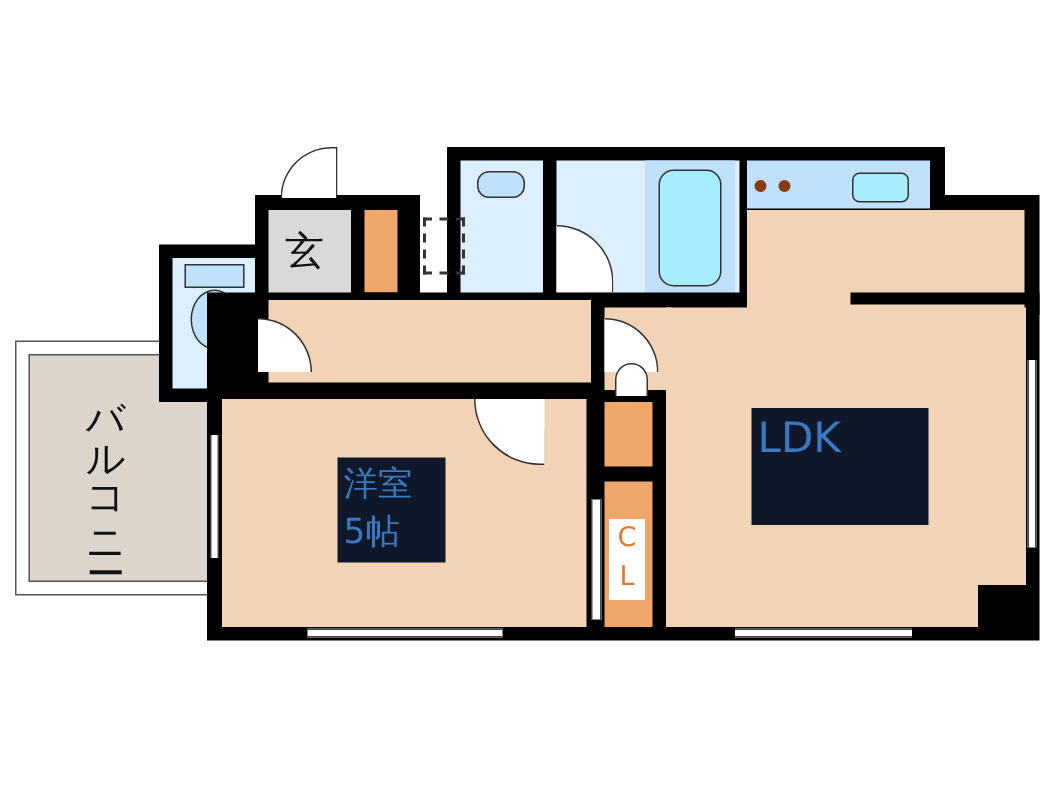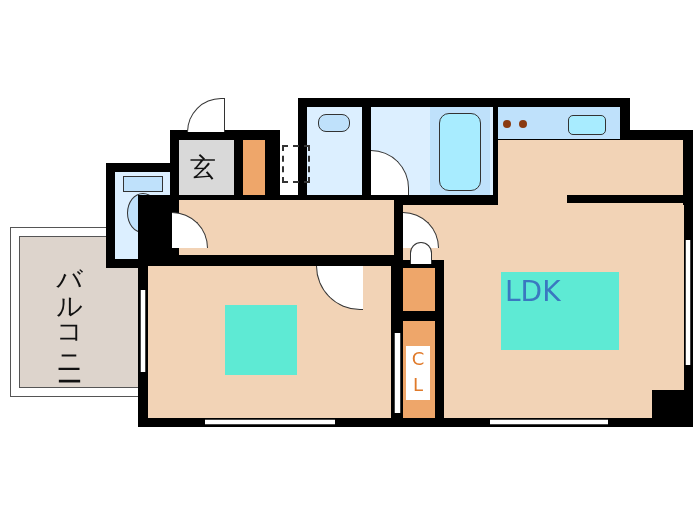--- a/index.html
+++ b/index.html
@@ -6,21 +6,21 @@
   body{width:700px;height:525px;position:relative;overflow:hidden;font-family:"DejaVu Sans",sans-serif;}
   .abs{position:absolute;box-sizing:border-box;}
   .wall{background:#000;}
   .floor{background:#f2d3b6;}
   .wet{background:#dcefff;}
   .wet2{background:#bfe1fb;}
   .entry{background:#d9d9d9;}
   .storage{background:#eea66a;}
   .balcony{background:#ddd4cc;border:1px solid #555;}
   .balc-outer{border:1px solid #555;background:#fff;}
-  .label-box{background:#5eead4;color:#3a78c0;}
+  .label-box{background:#0f172a;color:#3a78c0;}
   .door-swing{border:1px solid #333;background:#fff;}
   .win{background:#fff;border-top:1px solid #444;border-bottom:1px solid #444;}
   .winv{background:#fff;border-left:1px solid #444;border-right:1px solid #444;}
 </style>
 </head>
 <body>
 
 <div class="abs balc-outer" style="left:10px;top:227px;width:130px;height:170px;"></div>
 <div class="abs balcony" style="left:19px;top:236px;width:120px;height:152px;"></div>
 <div class="abs" style="left:56px;top:250px;width:30px;font-size:26px;line-height:33px;color:#111;text-align:center;writing-mode:vertical-rl;">バルコニー</div>
@@ -48,20 +48,22 @@
 <div class="abs wall" style="left:138px;top:195px;width:555px;height:232px;"></div>
 <div class="abs wall" style="left:495px;top:98px;width:135px;height:110px;"></div>
 <div class="abs wall" style="left:620px;top:130px;width:73px;height:80px;"></div>
 
 <div class="abs floor" style="left:179px;top:200px;width:215px;height:55px;"></div>
 <div class="abs door-swing" style="left:172px;top:212px;width:36px;height:36px;border-radius:0 36px 0 0;border-left:none;border-bottom:none;"></div>
 
 <div class="abs floor" style="left:148px;top:266px;width:243px;height:152px;"></div>
 <div class="abs door-swing" style="left:316px;top:266px;width:47px;height:44px;border-radius:0 0 0 47px;border-top:none;border-right:none;"></div>
 <div class="abs label-box" style="left:225px;top:305px;width:72px;height:70px;padding:2px 4px;font-size:23px;line-height:32px;">
+  <div>洋室</div>
+  <div>5帖</div>
 </div>
 <div class="abs winv" style="left:140px;top:290px;width:6px;height:82px;"></div>
 <div class="abs win" style="left:205px;top:419px;width:130px;height:6px;"></div>
 
 <div class="abs storage" style="left:403px;top:268px;width:32px;height:43px;"></div>
 <div class="abs storage" style="left:403px;top:321px;width:32px;height:97px;"></div>
 <div class="abs" style="left:406px;top:346px;width:24px;height:54px;background:#fff;color:#e07a2a;text-align:center;font-size:18px;line-height:26px;">
   <div>C</div>
   <div>L</div>
 </div>

